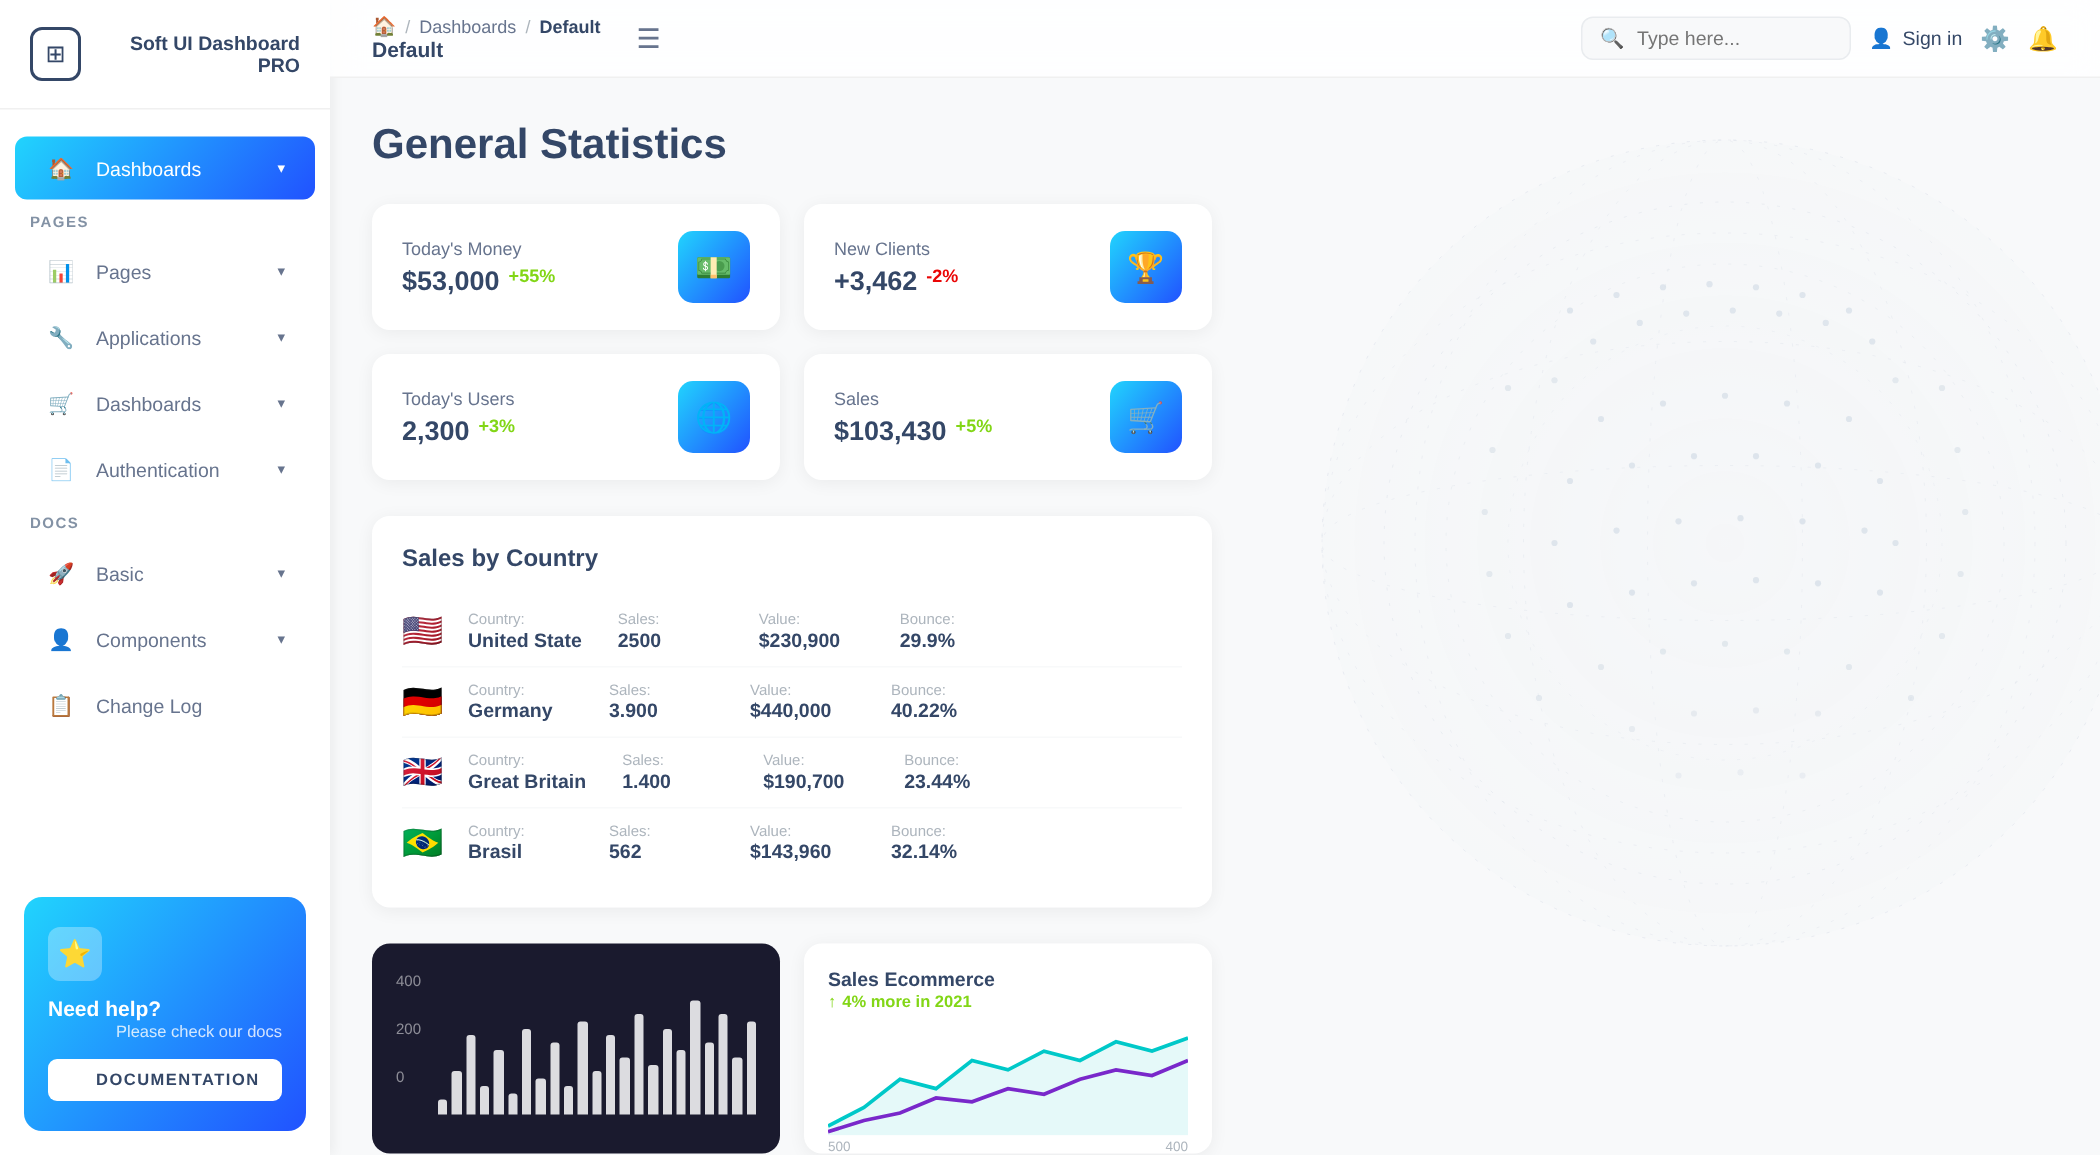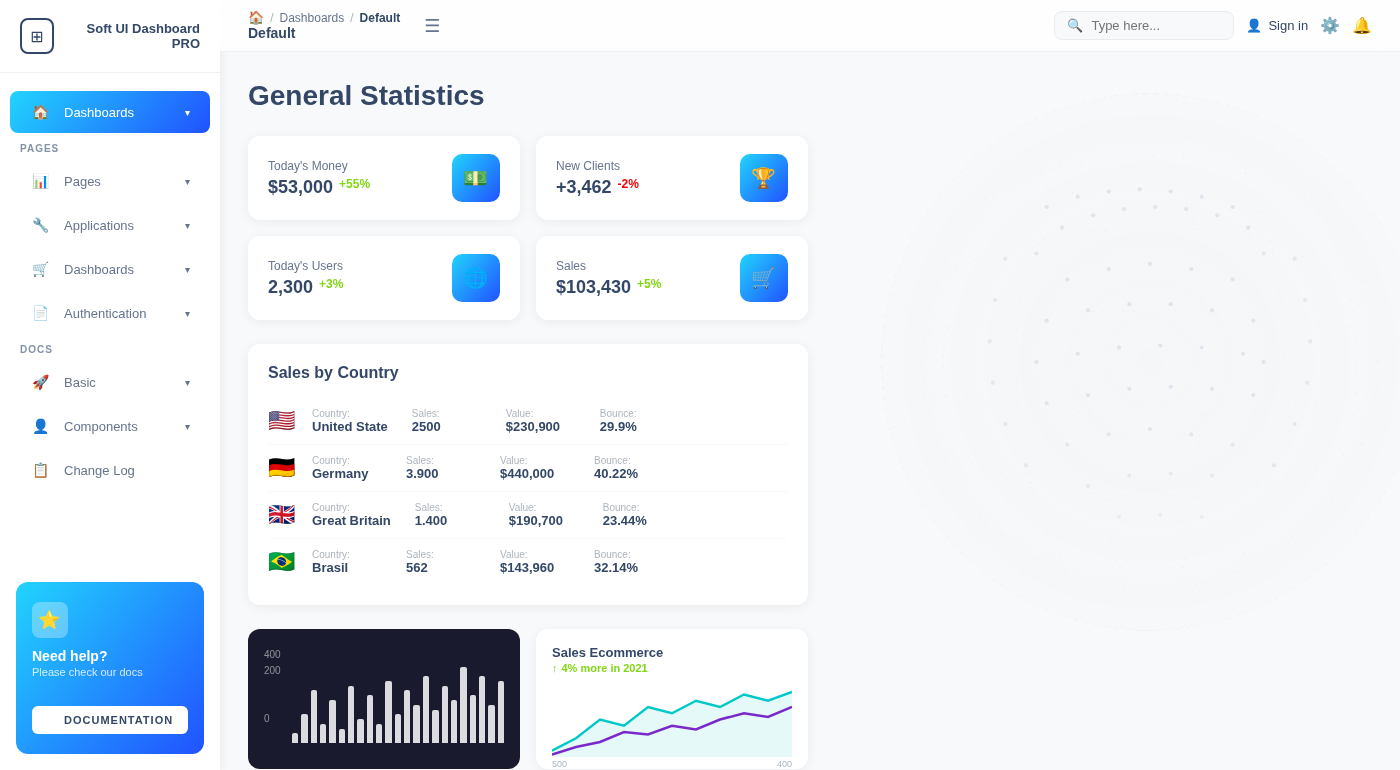--- a/index.html
+++ b/index.html
@@ -70,21 +70,21 @@
     }
     .help-star {
       width: 36px; height: 36px;
       background: rgba(255,255,255,0.3);
       border-radius: 8px;
       display: flex; align-items: center; justify-content: center;
       font-size: 18px;
       margin-bottom: 10px;
     }
     .help-title { font-size: 14px; font-weight: 700; margin-bottom: 2px; }
-    .help-sub { font-size: 11px; opacity: 0.8; margin-bottom: 28px; }
+    .help-sub { font-size: 11px; opacity: 0.8; margin-bottom: 12px; text-align: right; }
     .help-btn {
       background: #fff;
       color: #344767;
       border: none;
       border-radius: 6px;
       padding: 8px 32px;
       font-size: 11px;
       font-weight: 700;
       letter-spacing: 1px;
       cursor: pointer;
@@ -549,21 +549,21 @@
         </div>
       </div>
     </div>
 
     <div style="display:flex;gap:16px;max-width:560px;">
 
       <div style="flex:1;background:#1a1a2e;border-radius:12px;padding:16px;height:140px;position:relative;">
         <div style="display:flex;justify-content:space-between;align-items:flex-start;">
           <div>
             <div style="color:rgba(255,255,255,0.5);font-size:10px;position:absolute;left:16px;top:20px;">400</div>
-            <div style="color:rgba(255,255,255,0.5);font-size:10px;position:absolute;left:16px;top:36px;">200</div>
+            <div style="color:rgba(255,255,255,0.5);font-size:10px;position:absolute;left:16px;top:52px;">200</div>
             <div style="color:rgba(255,255,255,0.5);font-size:10px;position:absolute;left:16px;top:84px;">0</div>
           </div>
         </div>
         <div id="bar-chart-container" style="display:flex;align-items:flex-end;gap:3px;height:90px;margin-top:8px;margin-left:28px;">
         <div style="background: rgba(255, 255, 255, 0.85); border-radius: 2px 2px 0px 0px; flex: 1 1 0%; height: 10.625%; min-width: 6px;"></div>
             <div style="background: rgba(255, 255, 255, 0.85); border-radius: 2px 2px 0px 0px; flex: 1 1 0%; height: 31.875%; min-width: 6px;"></div>
             <div style="background: rgba(255, 255, 255, 0.85); border-radius: 2px 2px 0px 0px; flex: 1 1 0%; height: 58.4375%; min-width: 6px;"></div>
             <div style="background: rgba(255, 255, 255, 0.85); border-radius: 2px 2px 0px 0px; flex: 1 1 0%; height: 21.25%; min-width: 6px;"></div>
             <div style="background: rgba(255, 255, 255, 0.85); border-radius: 2px 2px 0px 0px; flex: 1 1 0%; height: 47.8125%; min-width: 6px;"></div>
             <div style="background: rgba(255, 255, 255, 0.85); border-radius: 2px 2px 0px 0px; flex: 1 1 0%; height: 15.9375%; min-width: 6px;"></div>

